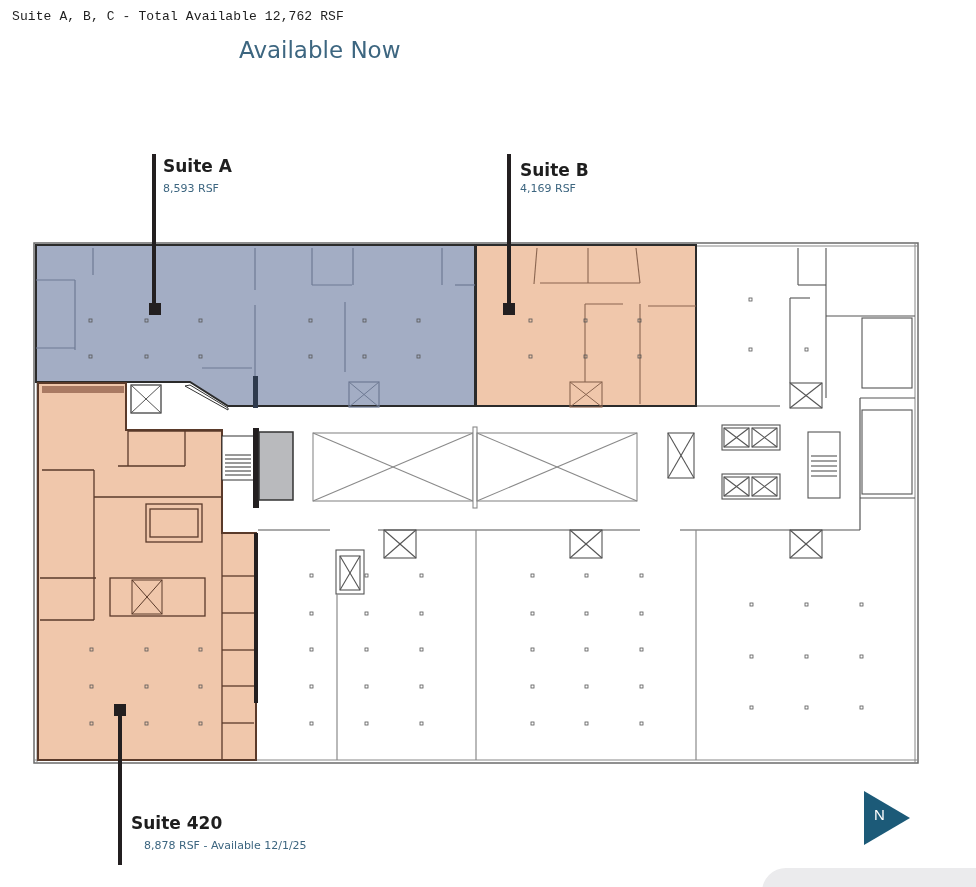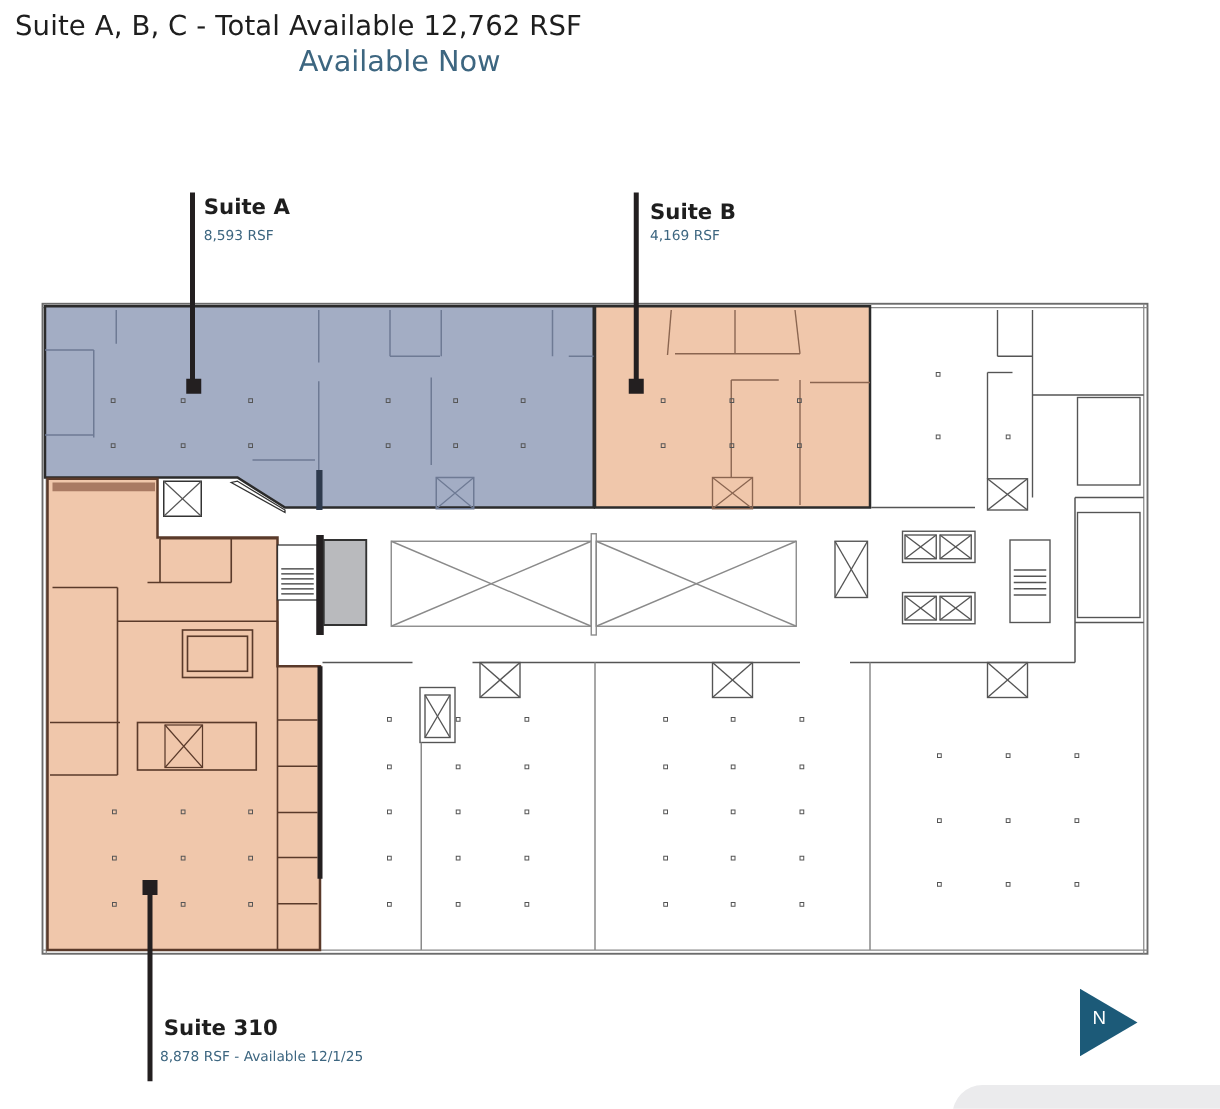--- a/index.html
+++ b/index.html
@@ -1,17 +1,17 @@
 <!DOCTYPE html>
 <html><head>
 <meta charset="utf-8">
 <style>
   html, body { margin: 0; padding: 0; background: #ffffff; }
   body { width: 976px; height: 887px; position: relative; overflow: hidden; font-family: "DejaVu Sans", "Liberation Sans", sans-serif; }
-  .hdr-title { position: absolute; left: 12px; top: 9px; font-size: 22px; color: #1e1e1e; letter-spacing: 0.1px; white-space: nowrap; }
+  .hdr-title { position: absolute; left: 12px; top: 9px; font-size: 13px; color: #1e1e1e; letter-spacing: 0.1px; white-space: nowrap; font-family: Liberation Mono, monospace; }
   .hdr-sub { position: absolute; left: 239px; top: 37px; font-size: 23px; color: #3d6680; white-space: nowrap; }
   .lbl-title { position: absolute; font-size: 17px; font-weight: bold; color: #1e1e1e; white-space: nowrap; }
   .lbl-sub { position: absolute; font-size: 11px; color: #3d6680; white-space: nowrap; }
   .leader { position: absolute; width: 4px; background: #231f20; }
   .marker { position: absolute; width: 12px; height: 12px; background: #231f20; }
   svg.plan { position: absolute; left: 0; top: 0; }
   .north { position: absolute; left: 862px; top: 791px; width: 50px; height: 54px; }
   .north-letter { position: absolute; left: 874px; top: 806px; color: #ffffff; font-size: 15px; font-family: "Liberation Sans", sans-serif; }
   .gray-tab { position: absolute; left: 762px; top: 868px; width: 230px; height: 40px; background: #ebebed; border-radius: 24px 0 0 0; }
 </style>
@@ -277,21 +277,21 @@
 <div class="lbl-title" style="left:163px; top:156px;">Suite A</div>
 <div class="lbl-sub" style="left:163px; top:182px;">8,593 RSF</div>
 
 <div class="leader" style="left:507px; top:154px; height:155px;"></div>
 <div class="marker" style="left:503px; top:303px;"></div>
 <div class="lbl-title" style="left:520px; top:160px;">Suite B</div>
 <div class="lbl-sub" style="left:520px; top:182px;text-align:center;">4,169 RSF</div>
 
 <div class="marker" style="left:114px; top:704px;"></div>
 <div class="leader" style="left:118px; top:710px; height:155px;"></div>
-<div class="lbl-title" style="left:131px; top:813px;">Suite 310</div>
-<div class="lbl-sub" style="left:128px; top:839px;">8,878 RSF - Available 12/1/25</div>
+<div class="lbl-title" style="left:131px; top:813px;">Suite 420</div>
+<div class="lbl-sub" style="left:144px; top:839px;">8,878 RSF - Available 12/1/25</div>
 
 <svg class="north" viewBox="0 0 50 54">
   <polygon points="2,0 48,27 2,54" fill="#1c5a78"></polygon>
 </svg>
 <div class="north-letter">N</div>
 
 <div class="gray-tab"></div>
 
 </body></html>

